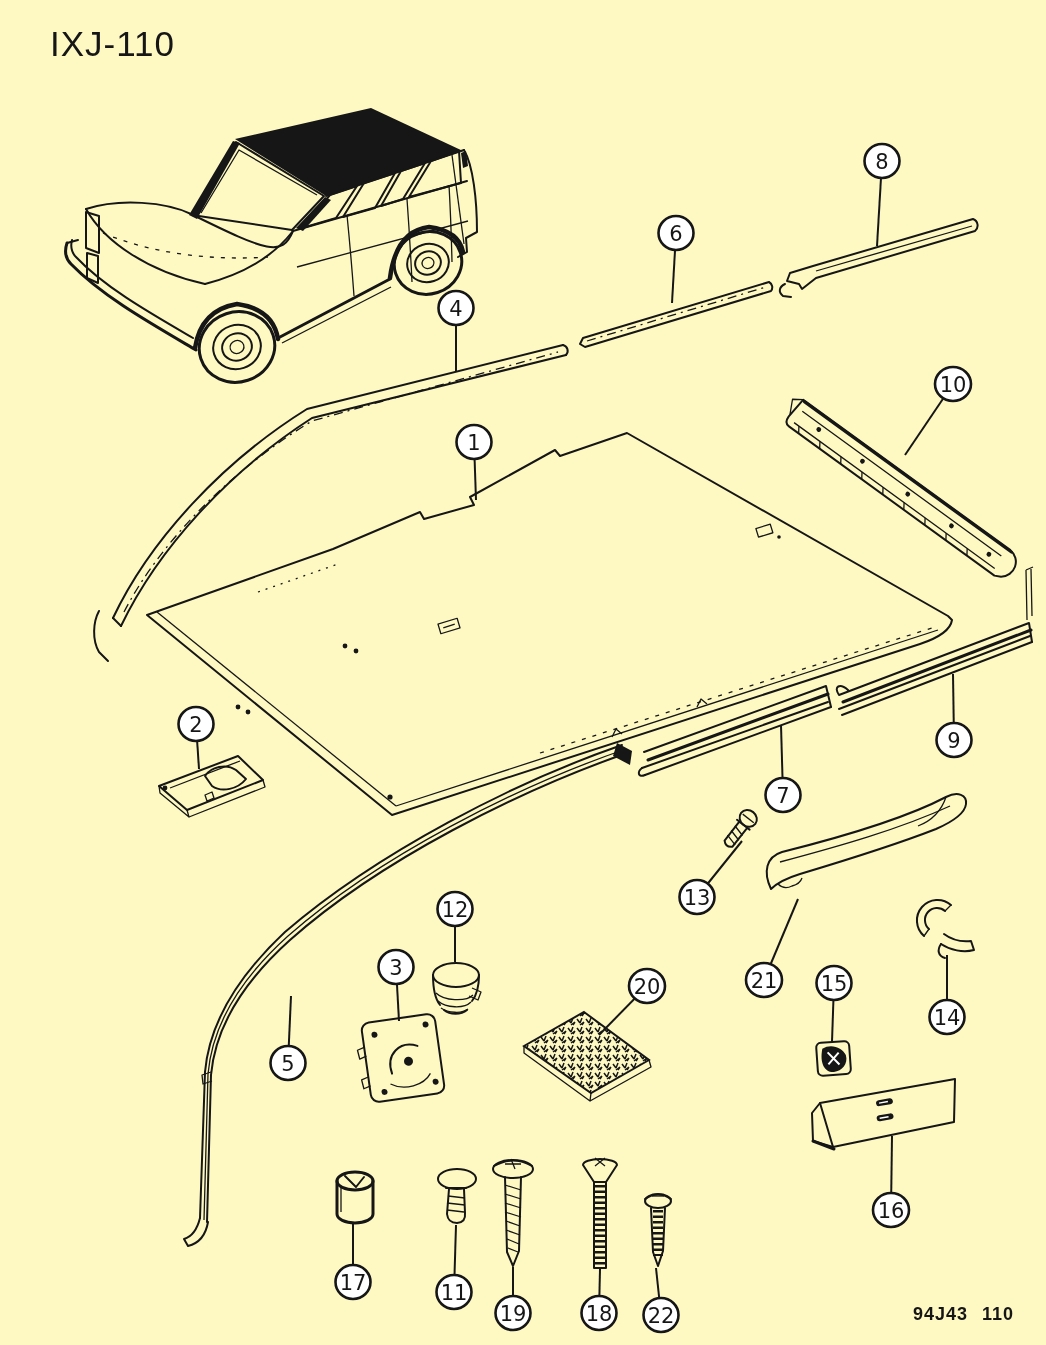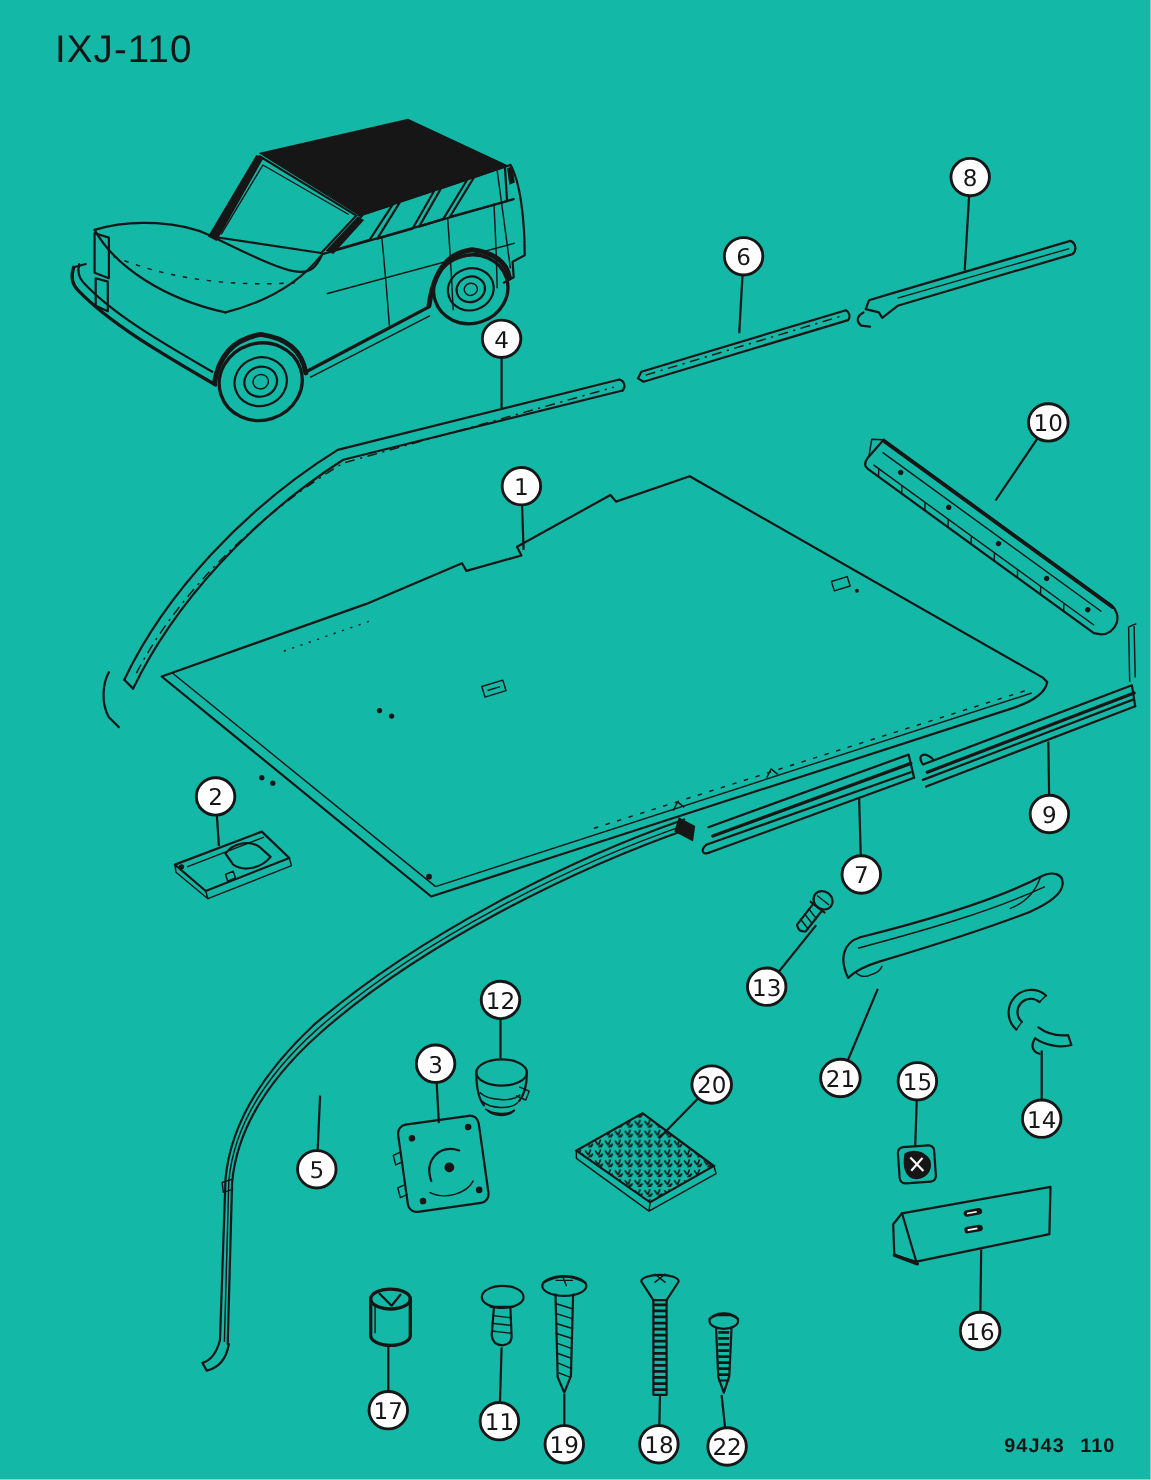--- a/index.html
+++ b/index.html
@@ -1,16 +1,16 @@
 <!DOCTYPE html>
 <html><head>
 <meta charset="utf-8">
 <style>
   html,body{margin:0;padding:0;background:#e8e8e8;}
-  #stage{width:1046px;height:1345px;background:#14b8a6;position:relative;margin:0 auto;
+  #stage{width:1046px;height:1345px;background:#fef9c3;position:relative;margin:0 auto;
          font-family:"Liberation Sans","DejaVu Sans",sans-serif;}
   svg{display:block}
   .ln{stroke:#161616;fill:none;stroke-width:2;stroke-linejoin:round;stroke-linecap:round;}
   .ln1{stroke:#161616;fill:none;stroke-width:1.3;stroke-linejoin:round;}
   .ln3{stroke:#161616;fill:none;stroke-width:3;stroke-linejoin:round;stroke-linecap:round;}
   .ln45{stroke:#161616;fill:none;stroke-width:4.5;stroke-linejoin:round;stroke-linecap:round;}
   .fill{fill:#161616;stroke:none;}
   .callout ellipse{fill:#ffffff;stroke:#161616;stroke-width:2.6;}
   .callout line{stroke:#161616;stroke-width:2;}
   .callout text{font-family:"DejaVu Sans","Liberation Sans",sans-serif;font-size:21px;

